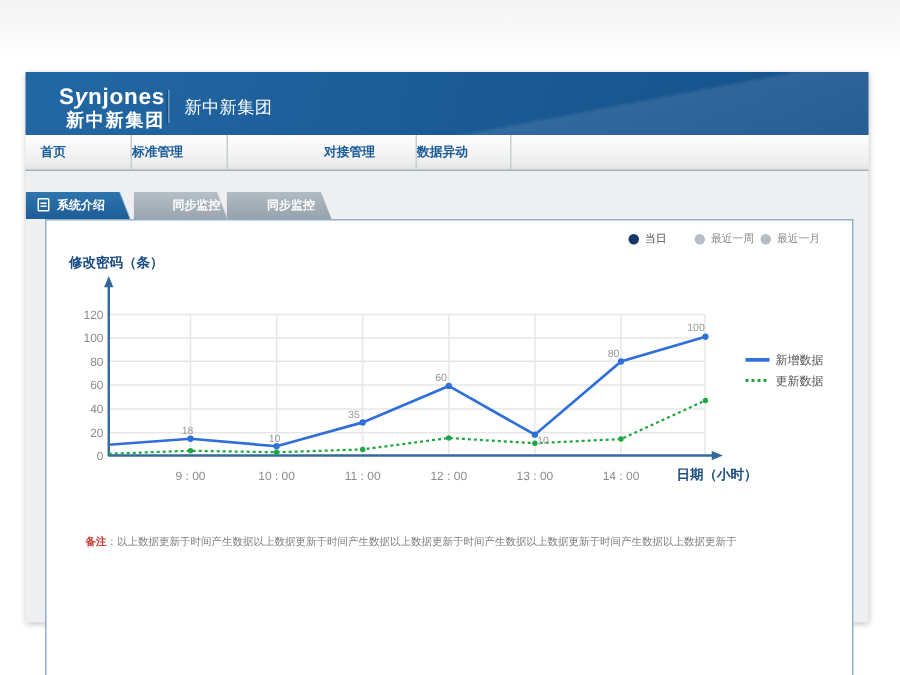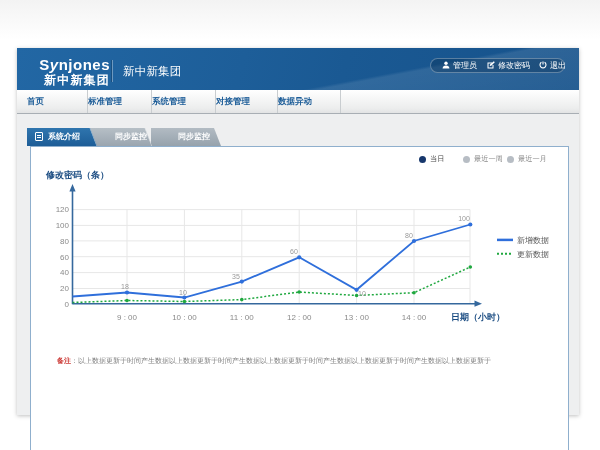--- a/index.html
+++ b/index.html
@@ -18,21 +18,21 @@
 #pill { position:absolute; left:413px; top:10px; width:135px; height:15px; border-radius:8px; background:rgba(10,45,80,0.35); border:1px solid rgba(255,255,255,0.30); color:#fff; font-size:8px; line-height:13px; }
 #pill .icn { vertical-align:-1px; margin-right:3px; }
 #pill .it { position:absolute; top:0; white-space:nowrap; }
 
 #nav { position:absolute; left:0; top:42px; width:562px; height:24px; background:linear-gradient(#ffffff, #eceded 80%, #e2e3e4); border-bottom:1px solid #a8aeb4; }
 #nav .item { position:absolute; top:0; height:23px; line-height:23px; text-align:left; color:#1d5d98; font-weight:bold; font-size:8.5px; border-right:1px solid #c9cdd0; }
 
 .tab { position:absolute; height:18px; color:#fff; font-size:8px; font-weight:bold; line-height:18px; }
 .tab .tx { position:absolute; top:0; }
 .tab .edge { position:absolute; right:3px; top:0; width:1px; height:18px; background:rgba(255,255,255,0.6); transform:skewX(21deg); }
-#tab1 { left:10px; top:80px; width:70px; background:linear-gradient(#2f75ae, #1d5d97); clip-path:polygon(0 0, 63px 0, 70px 18px, 0 18px); z-index:5; }
+#tab1 { left:0; top:80px; width:70px; background:linear-gradient(#2f75ae, #1d5d97); clip-path:polygon(0 0, 63px 0, 70px 18px, 0 18px); z-index:5; }
 #tab2 { left:72px; top:80px; width:63px; background:linear-gradient(#b6bfc6, #9aa5af); clip-path:polygon(0 0, 56px 0, 63px 18px, 0 18px); z-index:4; }
 #tab3 { left:134px; top:80px; width:70px; background:linear-gradient(#b2bbc3, #96a2ac); clip-path:polygon(0 0, 63px 0, 70px 18px, 0 18px); z-index:3; }
 #tab1 .tic { width:8px; height:9px; border:1px solid #fff; border-radius:1px; background:linear-gradient(#fff 0 0) 1px 2px/4px 1px no-repeat, linear-gradient(#fff 0 0) 1px 4px/4px 1px no-repeat; }
 
 #panel { position:absolute; left:13px; top:98px; width:539px; height:336px; background:#fff; border:1px solid #8fafcd; }
 
 #radios { position:absolute; left:0; top:6px; width:539px; height:14px; font-size:7.2px; color:#444; }
 #radios .dot { position:absolute; top:3px; width:7px; height:7px; border-radius:50%; }
 #radios .lb { position:absolute; top:1px; }
 
@@ -47,39 +47,24 @@
 <div id="topfade"></div>
 <div id="win">
   <div id="hdr">
     <div id="sheen"></div>
     <div id="logo">
         <div class="en">S<i style="font-style:italic">y</i>njones</div>
         <div class="cn">新中新集团</div>
       </div>
     <div id="hsep"></div>
     <div id="htitle">新中新集团</div>
-    <div id="pill">
-      <span class="it" style="left:11px"><svg class="icn" width="8" height="8" viewBox="0 0 8 8">
-            <circle cx="4" cy="2.3" r="1.7" fill="#fff"></circle>
-            <path d="M0.6 7.6 C0.6 5.4 2 4.4 4 4.4 C6 4.4 7.4 5.4 7.4 7.6 Z" fill="#fff"></path>
-          </svg>管理员</span>
-      <span class="it" style="left:56px"><svg class="icn" width="8" height="8" viewBox="0 0 8 8">
-            <path d="M0.5 1.5 L5 1.5 L5 2.5 L1.5 2.5 L1.5 6.5 L5.5 6.5 L5.5 4 L6.5 4 L6.5 7.5 L0.5 7.5 Z" fill="#fff"></path>
-            <path d="M3 3.6 L6.8 0.2 L7.8 1.2 L4.2 4.8 L2.8 5 Z" fill="#fff"></path>
-          </svg>修改密码</span>
-      <span class="it" style="left:108px"><svg class="icn" width="8" height="8" viewBox="0 0 8 8">
-            <path d="M4 0.4 L4 3.4" stroke="#fff" stroke-width="1.1" fill="none"></path>
-            <path d="M2.4 1.3 A3 3 0 1 0 5.6 1.3" stroke="#fff" stroke-width="1.1" fill="none"></path>
-          </svg>退出</span>
-    </div>
   </div>
   <div id="nav">
     <div class="item" style="left:10px; width:61px;">首页</div>
     <div class="item" style="left:71px; width:64px;">标准管理</div>
-    <div class="item" style="left:135px; width:64px;">系统管理</div>
     <div class="item" style="left:199px; width:62px;">对接管理</div>
     <div class="item" style="left:261px; width:63px;">数据异动</div>
   </div>
   <div id="tab1" class="tab">
       <span class="tic" style="position:absolute; left:8px; top:4px;"></span>
       <span class="tx" style="left:21px">系统介绍</span>
       <span class="edge"></span>
     </div>
   <div id="tab2" class="tab">
       <span class="tx" style="left:26px">同步监控</span>

